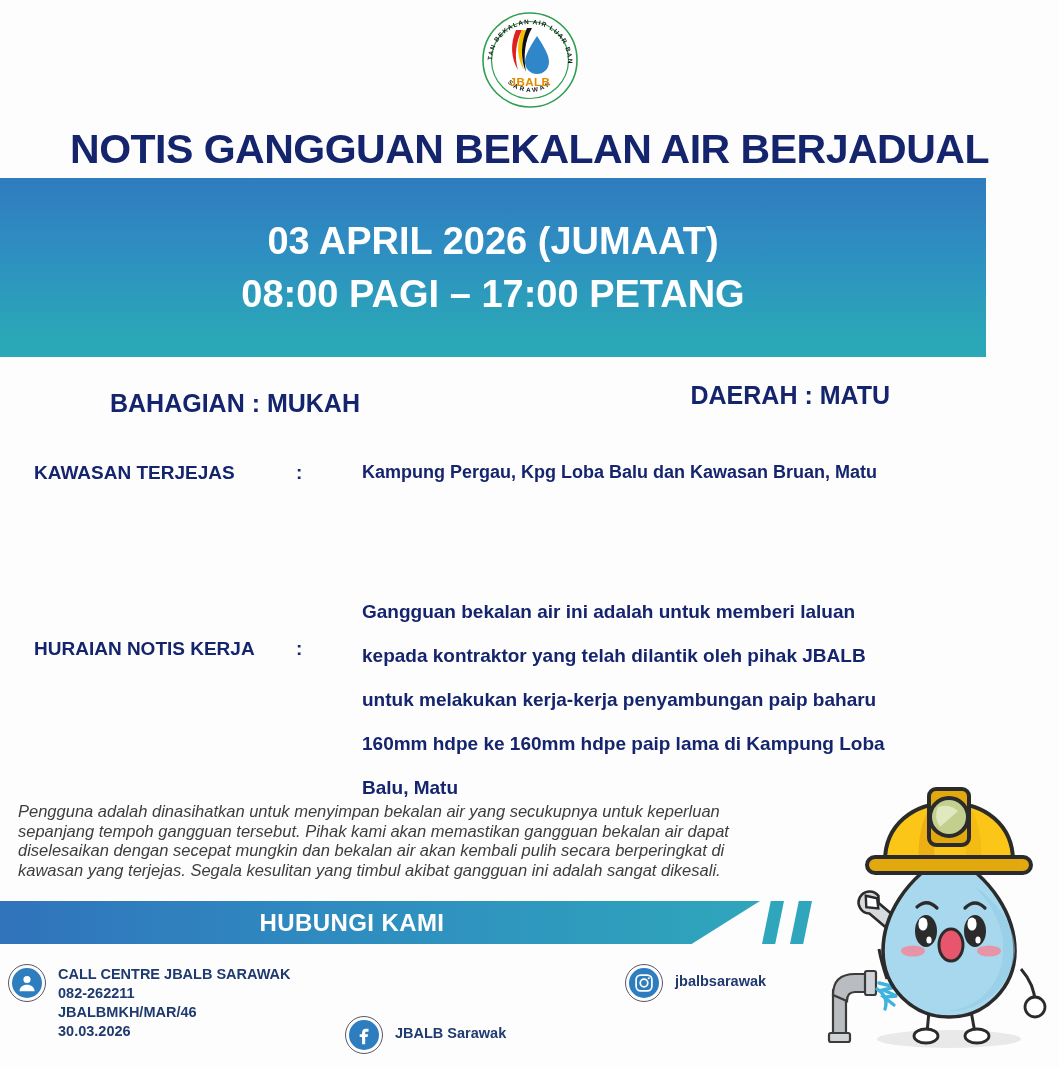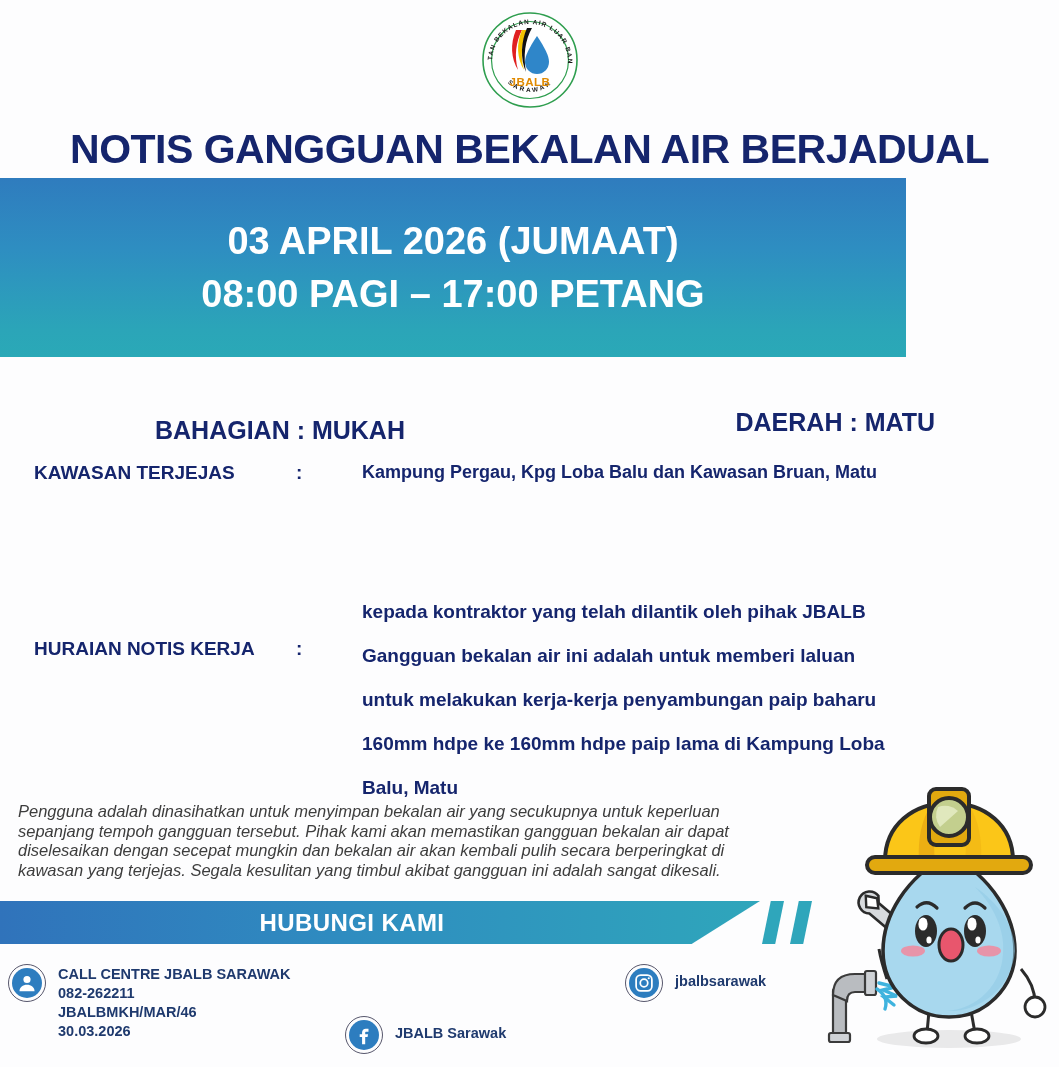--- a/index.html
+++ b/index.html
@@ -40,47 +40,46 @@
     font-weight: bold;
     letter-spacing: -0.5px;
     color: #15256d;
     font-family: "Liberation Sans", sans-serif;
   }
 
   
   .date-banner {
     position: absolute;
     top: 178px; left: 0;
-    width: 906px;
+    width: 986px;
     height: 179px;
     background: linear-gradient(180deg, #2f7cbe 0%, #2e8ec1 40%, #2ba5b8 85%, #2aa9b7 100%);
     display: flex;
     flex-direction: column;
     align-items: center;
     justify-content: center;
     gap: 6px;
   }
   .date-line {
     color: #ffffff;
     font-size: 38px;
     font-weight: bold;
     letter-spacing: 0px;
     text-align: center;
     line-height: 1.22;
   }
 
   
   .region-row {
     position: absolute;
-    top: 416px; left: 0; width: 1059px;
+    top: 389px; left: 0; width: 1059px;
     display: flex;
     font-size: 25px;
     font-weight: bold;
     color: #15256d;
-    padding-left: 45px;
   }
   .region-bahagian { width: 470px; text-align: center; }
   .region-daerah   { width: 420px; text-align: right; position: relative; top: -8px; }
 
   
   .field-row {
     position: absolute;
     display: flex;
     align-items: flex-start;
     color: #15256d;
@@ -261,22 +260,22 @@
   <div class="field-row row-kawasan">
     <div class="field-label">KAWASAN TERJEJAS</div>
     <div class="field-colon">:</div>
     <div class="field-value">Kampung Pergau, Kpg Loba Balu dan Kawasan Bruan, Matu</div>
   </div>
 
   <div class="field-row row-huraian">
     <div class="field-label">HURAIAN NOTIS KERJA</div>
     <div class="field-colon">:</div>
     <div class="desc-lines">
+      <div class="desc-line">Gangguan bekalan air ini adalah untuk memberi laluan</div>
       <div class="desc-line">kepada kontraktor yang telah dilantik oleh pihak JBALB</div>
-      <div class="desc-line">Gangguan bekalan air ini adalah untuk memberi laluan</div>
       <div class="desc-line">untuk melakukan kerja-kerja penyambungan paip baharu</div>
       <div class="desc-line">160mm hdpe ke 160mm hdpe paip lama di Kampung Loba</div>
       <div class="desc-line">Balu, Matu</div>
     </div>
   </div>
 
   <div class="advisory">Pengguna adalah dinasihatkan untuk menyimpan bekalan air yang secukupnya untuk keperluan sepanjang tempoh gangguan tersebut. Pihak kami akan memastikan gangguan bekalan air dapat diselesaikan dengan secepat mungkin dan bekalan air akan kembali pulih secara berperingkat di kawasan yang terjejas. Segala kesulitan yang timbul akibat gangguan ini adalah sangat dikesali.</div>
 
   <div class="contact-banner-wrap">
     <div class="contact-banner">

